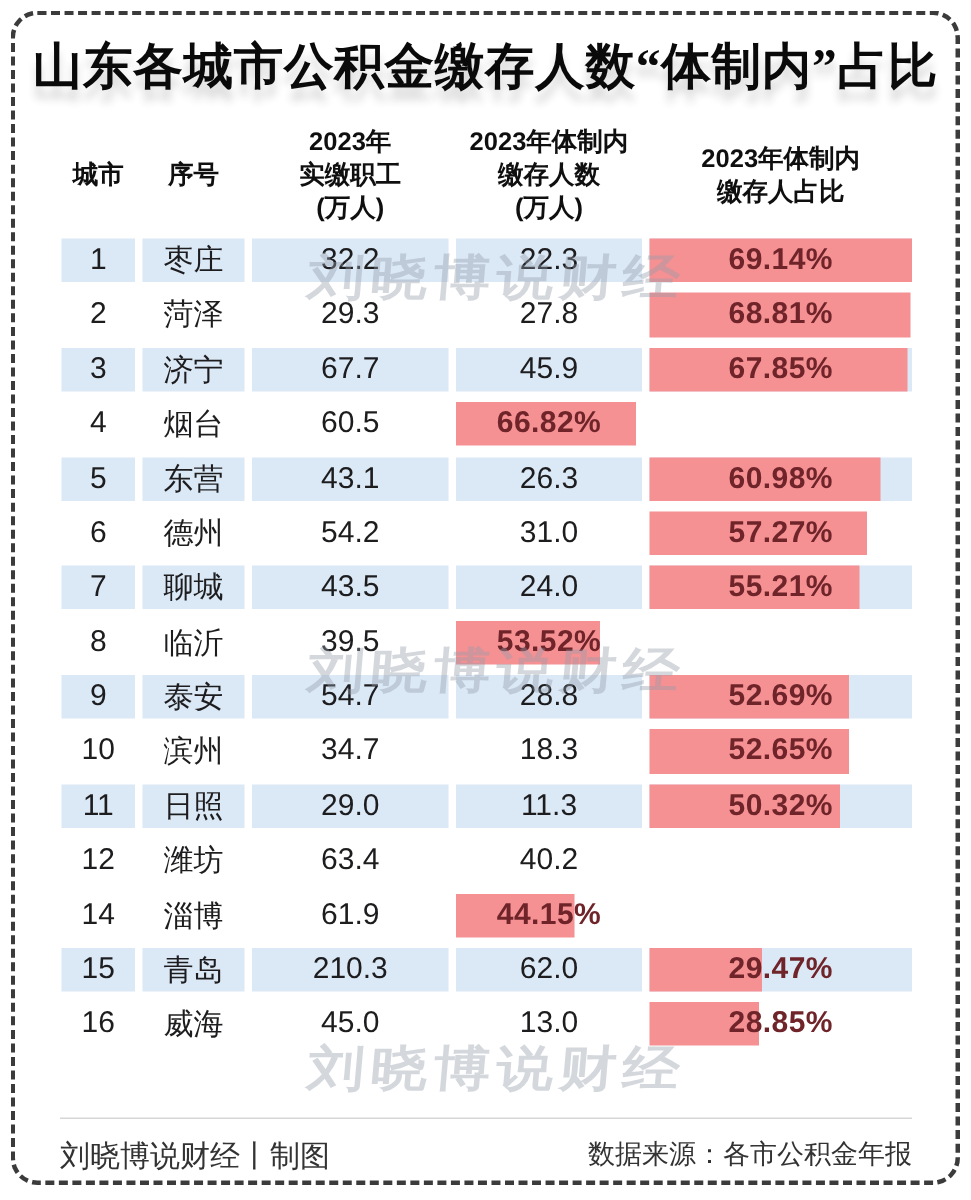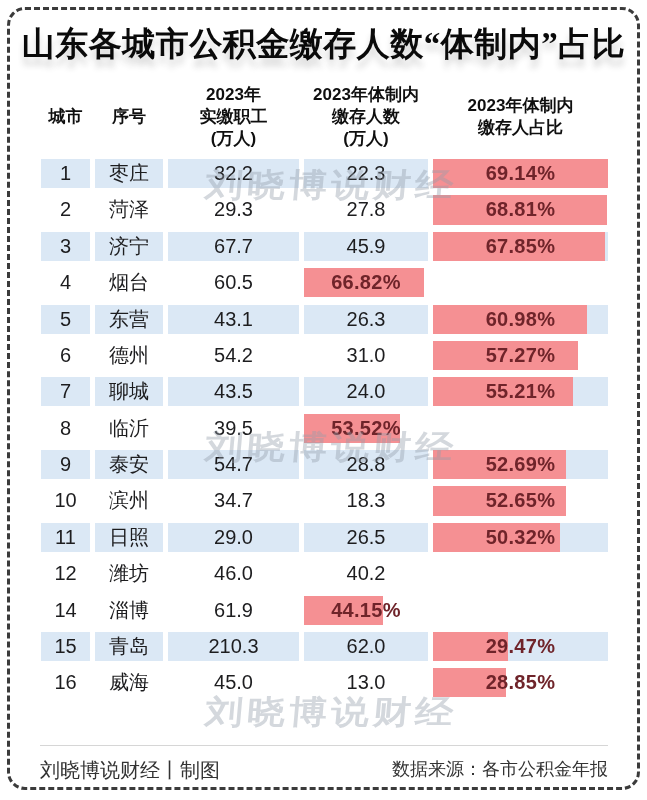--- a/index.html
+++ b/index.html
@@ -180,30 +180,30 @@
         <div class="cell">18.3</div>
         <div class="cell share">
           <i class="bar" style="width: 76.15%; background: rgb(245, 144, 147);"></i>
           <span>52.65%</span>
         </div>
       </div>
       <div class="row odd">
         <div class="cell">11</div>
         <div class="cell">日照</div>
         <div class="cell">29.0</div>
-        <div class="cell">26.5</div>
+        <div class="cell">11.3</div>
         <div class="cell share">
           <i class="bar" style="width: 72.78%; background: rgb(245, 144, 147);"></i>
           <span>50.32%</span>
         </div>
       </div>
       <div class="row">
         <div class="cell">12</div>
         <div class="cell">潍坊</div>
-        <div class="cell">46.0</div>
+        <div class="cell">63.4</div>
         <div class="cell">40.2</div>
       </div>
       <div class="row">
         <div class="cell">14</div>
         <div class="cell">淄博</div>
         <div class="cell">61.9</div>
         <div class="cell share">
           <i class="bar" style="width: 63.86%; background: rgb(245, 144, 147);"></i>
           <span>44.15%</span>
         </div>

